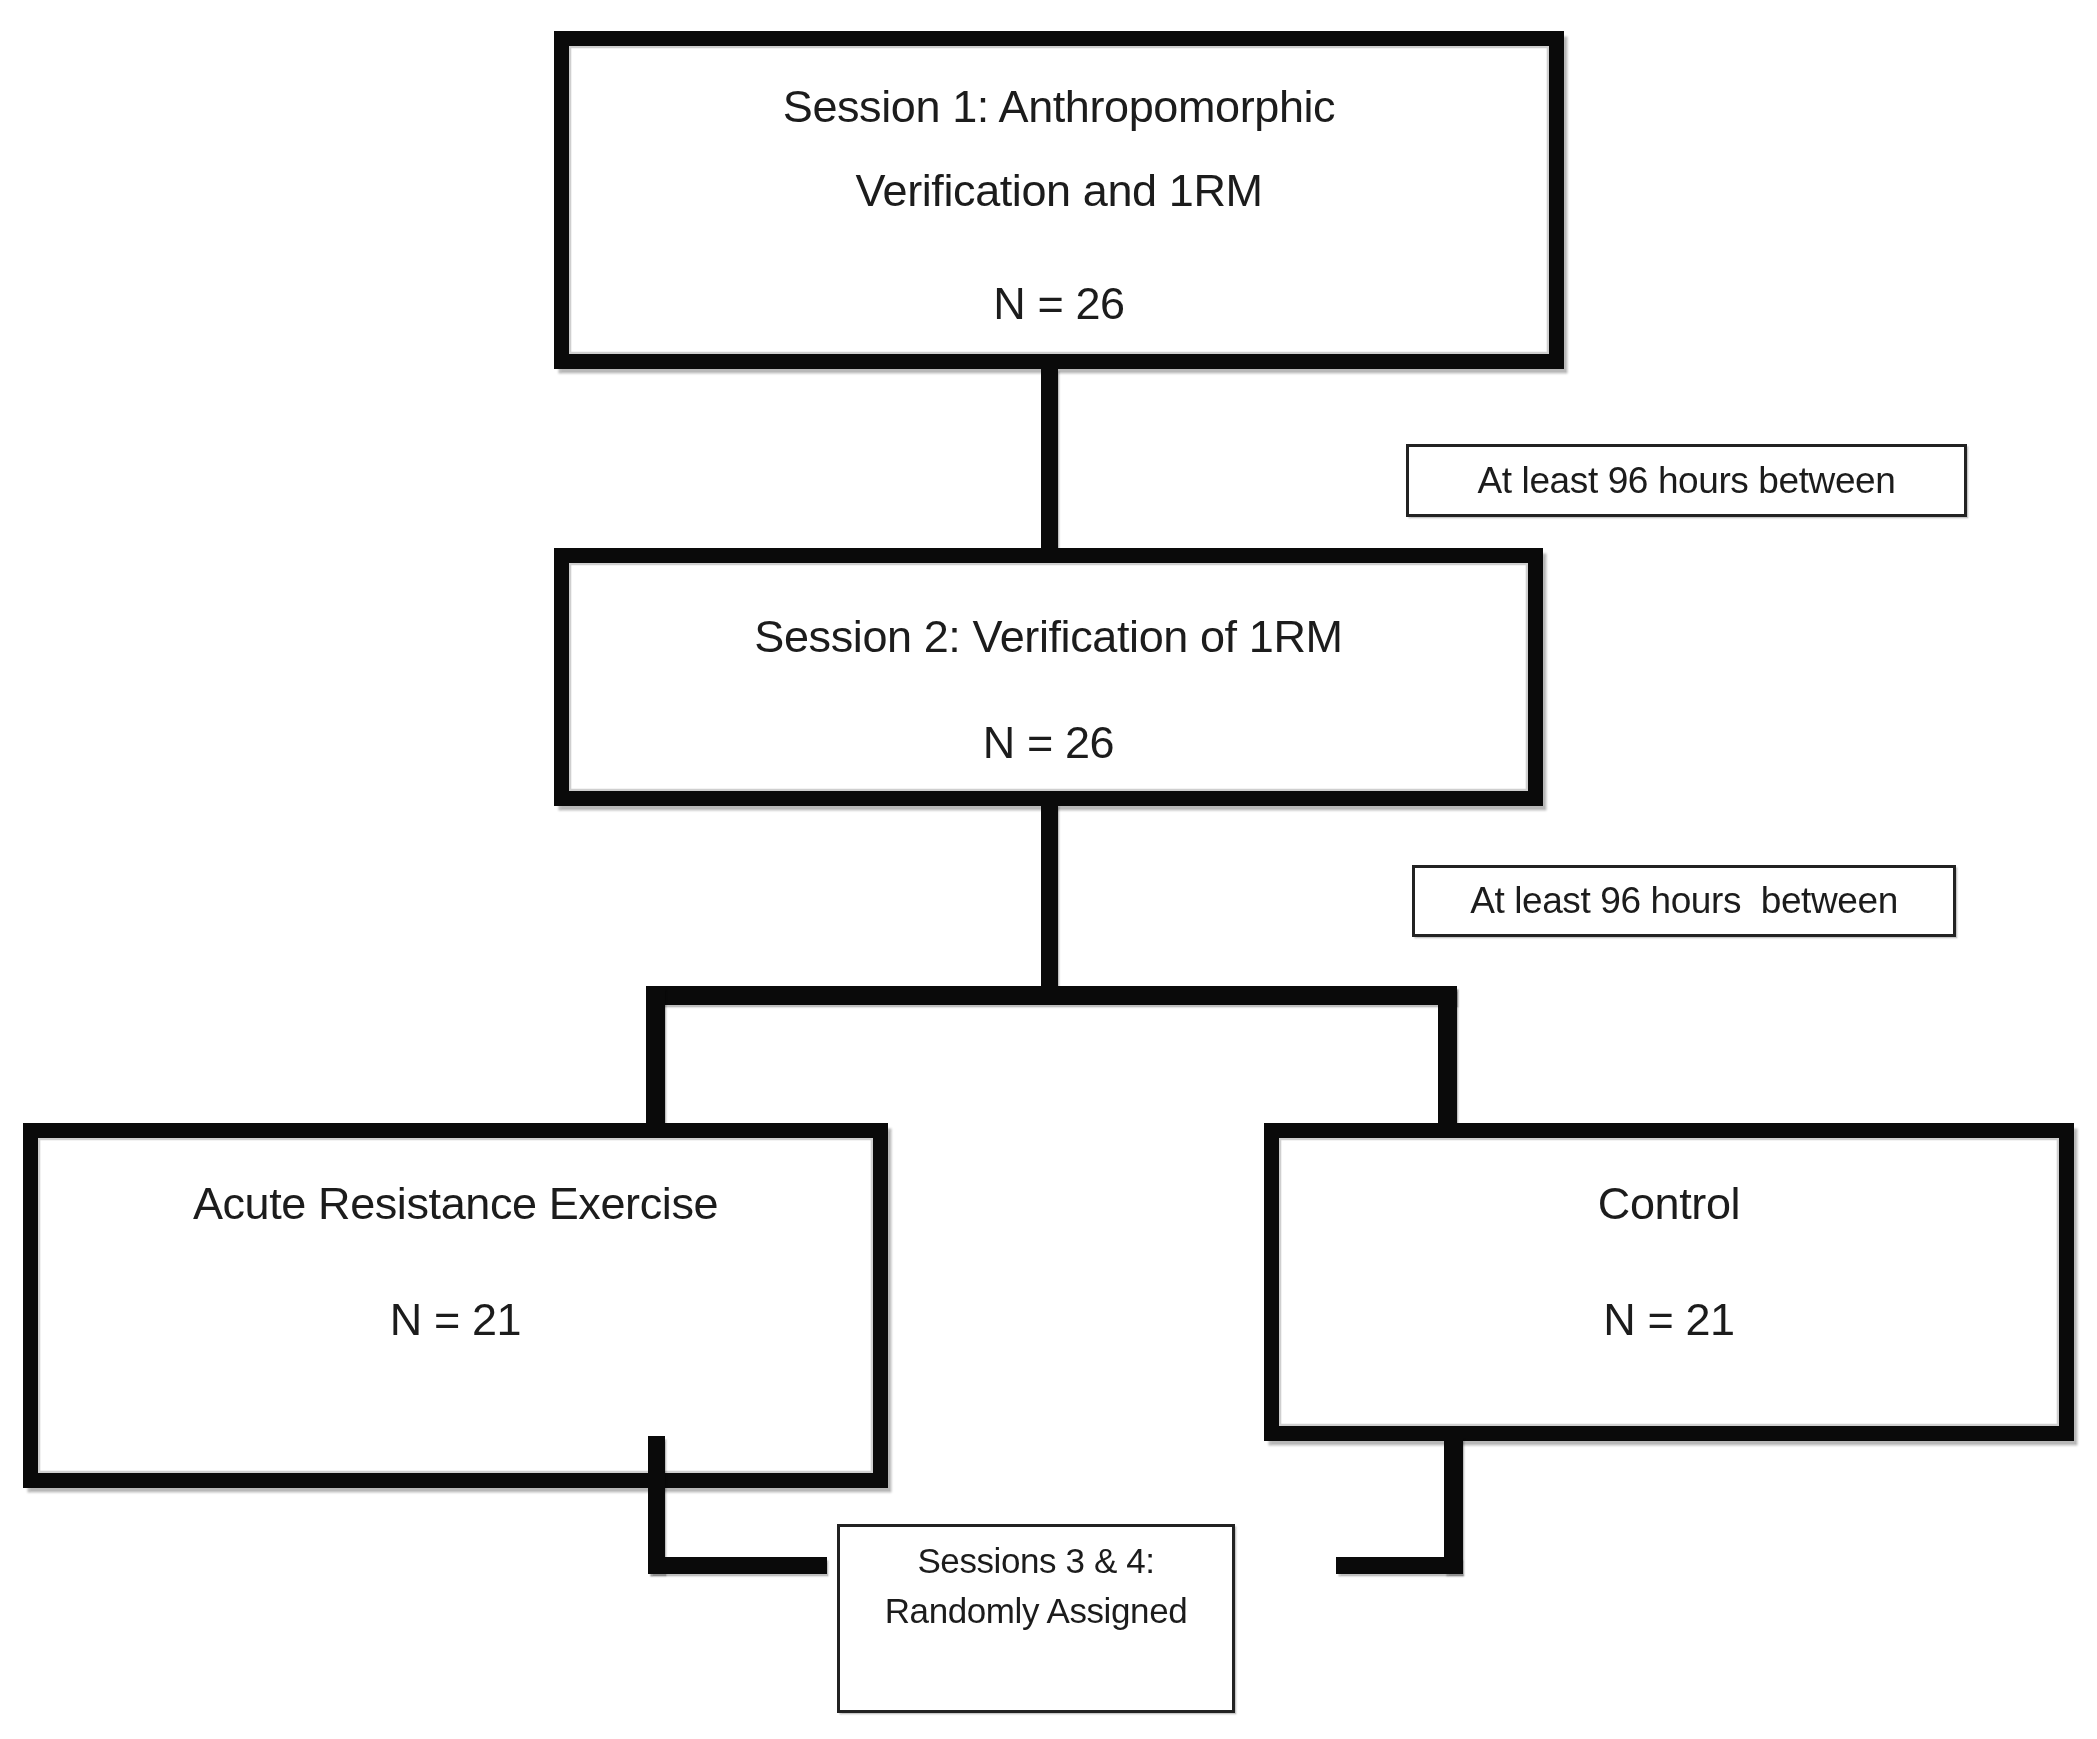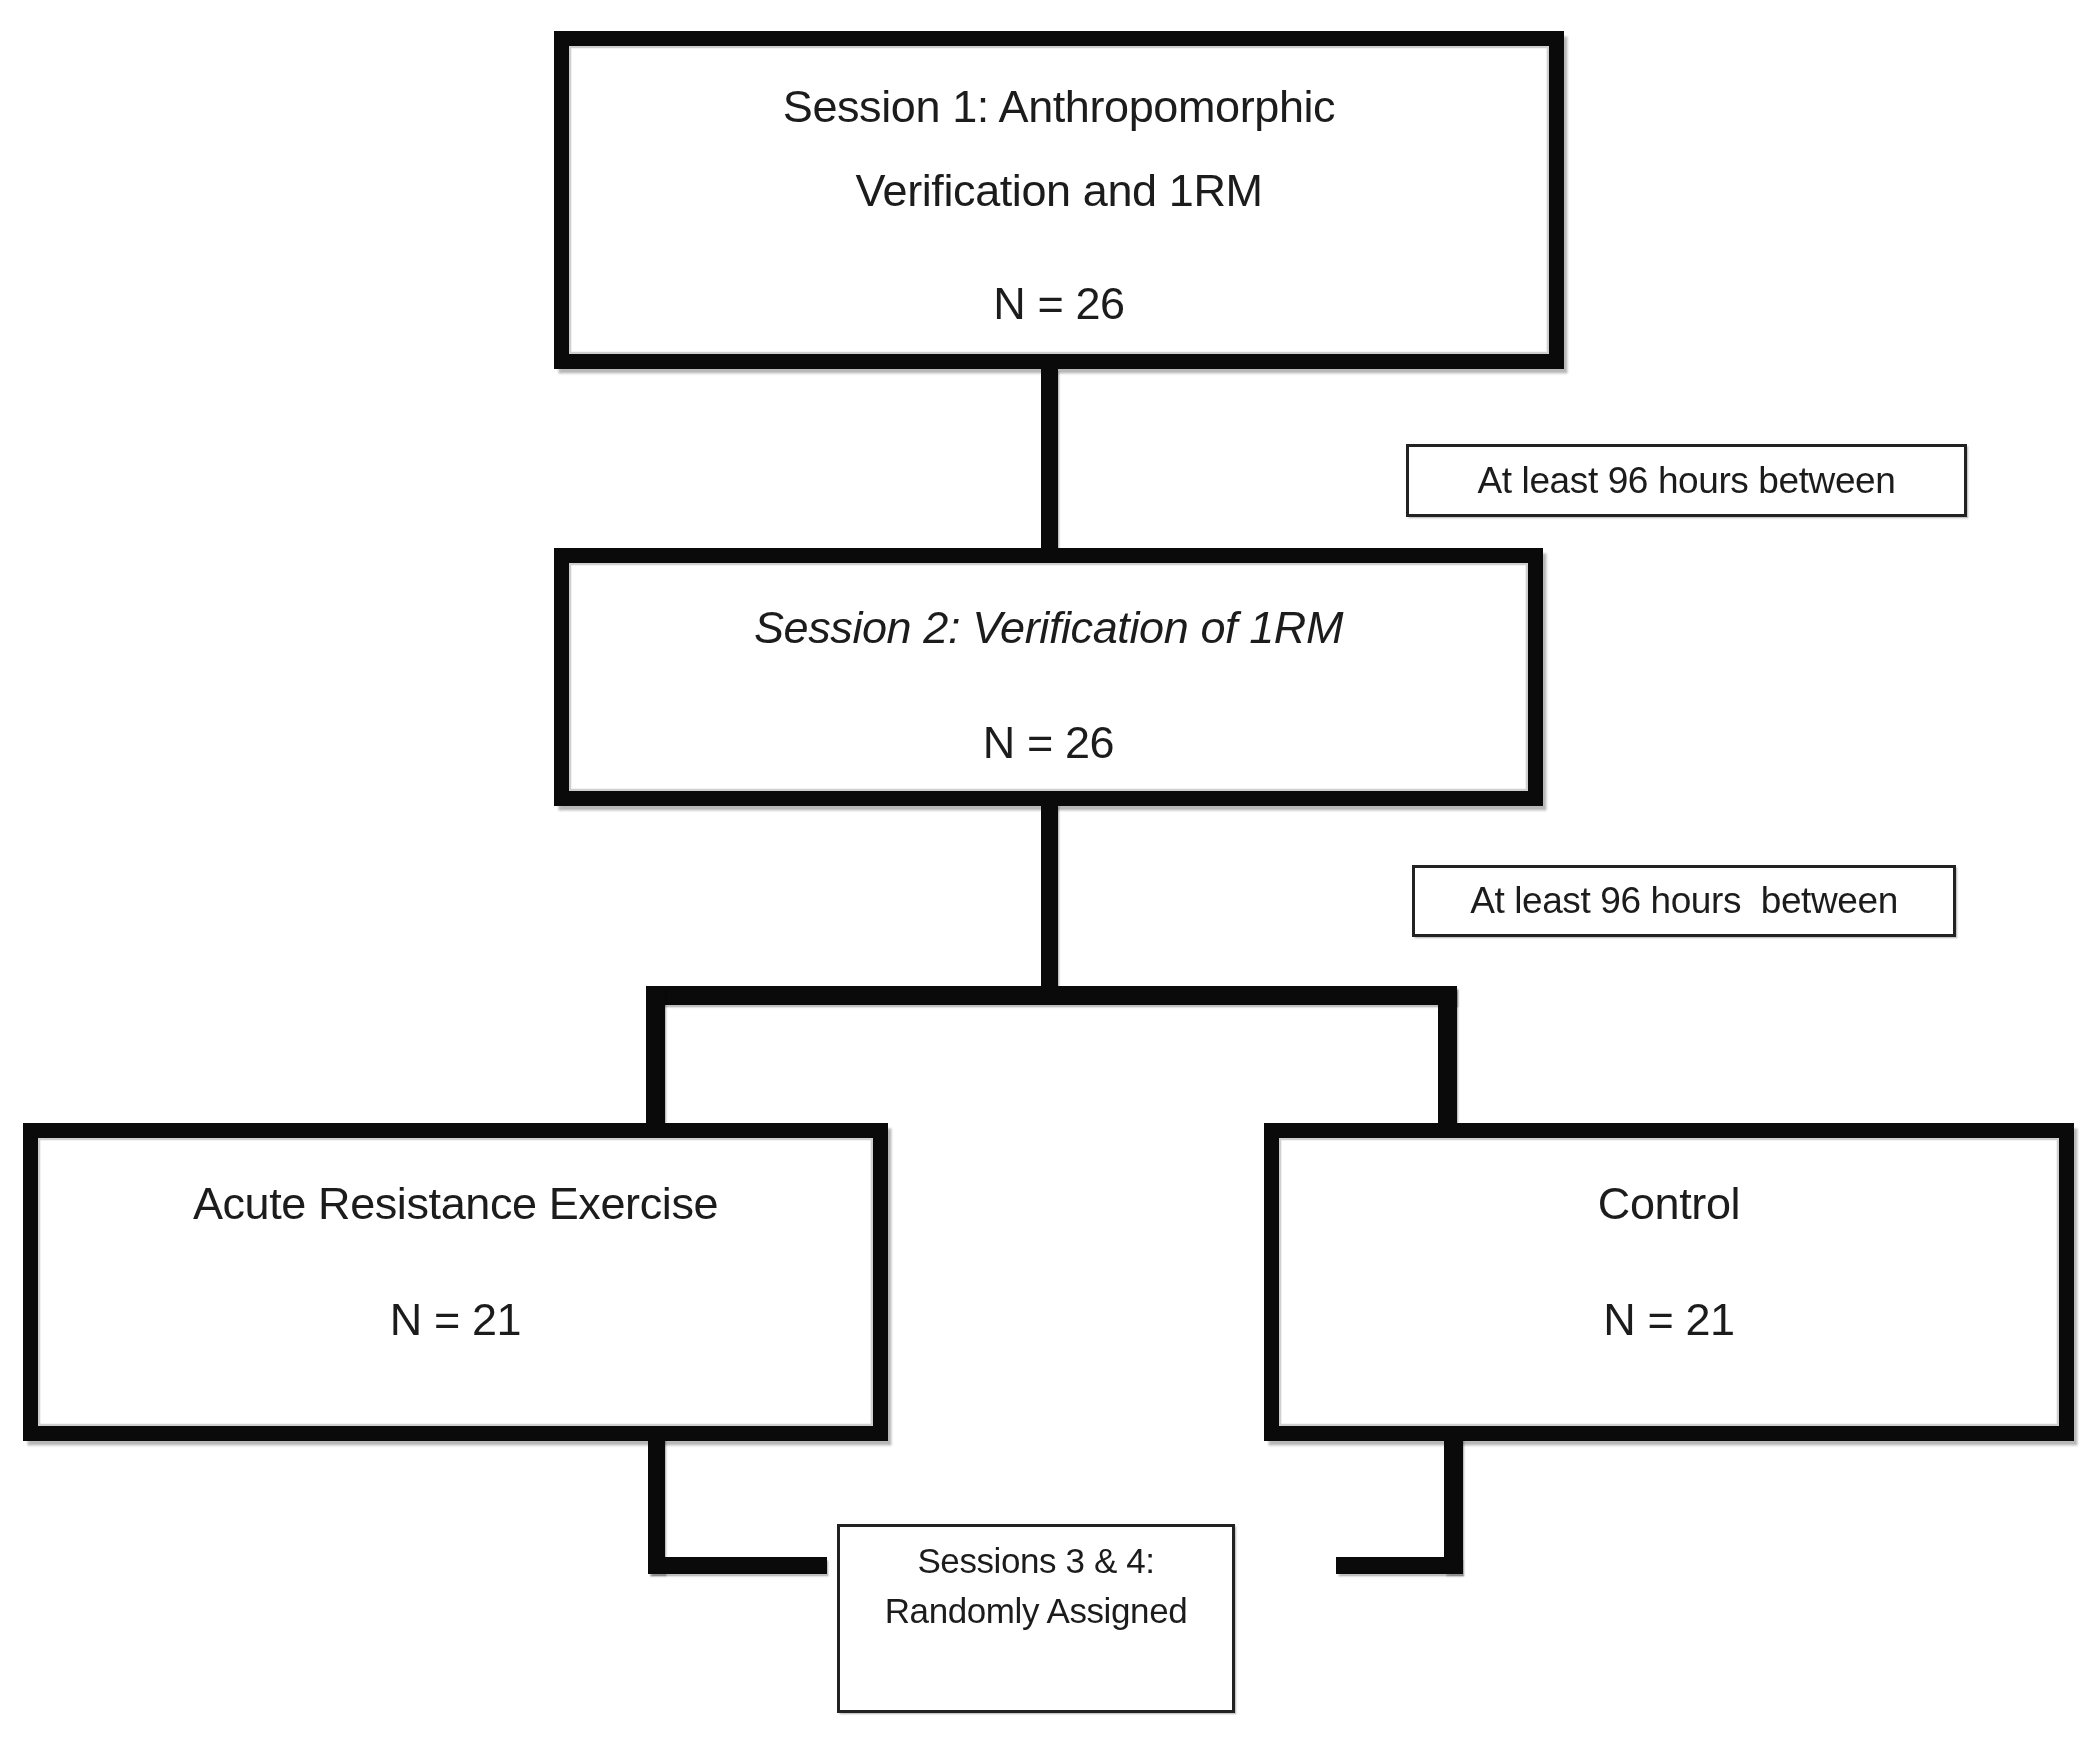--- a/index.html
+++ b/index.html
@@ -78,34 +78,34 @@
       <div class="line" style="top:235px;">N = 26</div>
     </div>
   </div>
 
   <div class="conn" style="left:1041px; top:368px; width:17px; height:186px;"></div>
 
   <div class="thinbox label-flex" style="left:1406px; top:444px; width:561px; height:73px;">At least 96 hours between</div>
 
   <div class="tbox" style="left:554px; top:548px; width:989px; height:258px;">
     <div class="inner">
-      <div class="line" style="top:42px;font-style:italic;">Session 2: Verification of 1RM</div>
+      <div class="line" style="top:51px;">Session 2: Verification of 1RM</div>
       <div class="line" style="top:157px;">N = 26</div>
     </div>
   </div>
 
   <div class="conn" style="left:1041px; top:803px; width:17px; height:188px;"></div>
 
   <div class="thinbox label-flex" style="left:1412px; top:865px; width:544px; height:72px;">At least 96 hours  between</div>
 
   <div class="conn" style="left:646px; top:986px; width:811px; height:18.6px;"></div>
   <div class="conn" style="left:646px; top:986px; width:18.6px; height:140px;"></div>
   <div class="conn" style="left:1438px; top:986px; width:18.6px; height:140px;"></div>
 
-  <div class="tbox" style="left:23px; top:1123px; width:865px; height:318px;">
+  <div class="tbox" style="left:23px; top:1123px; width:865px; height:365px;">
     <div class="inner">
       <div class="line" style="top:43px;">Acute Resistance Exercise</div>
       <div class="line" style="top:159px;">N = 21</div>
     </div>
   </div>
 
   <div class="tbox" style="left:1264px; top:1123px; width:810px; height:318px;">
     <div class="inner">
       <div class="line" style="top:43px;">Control</div>
       <div class="line" style="top:159px;">N = 21</div>

